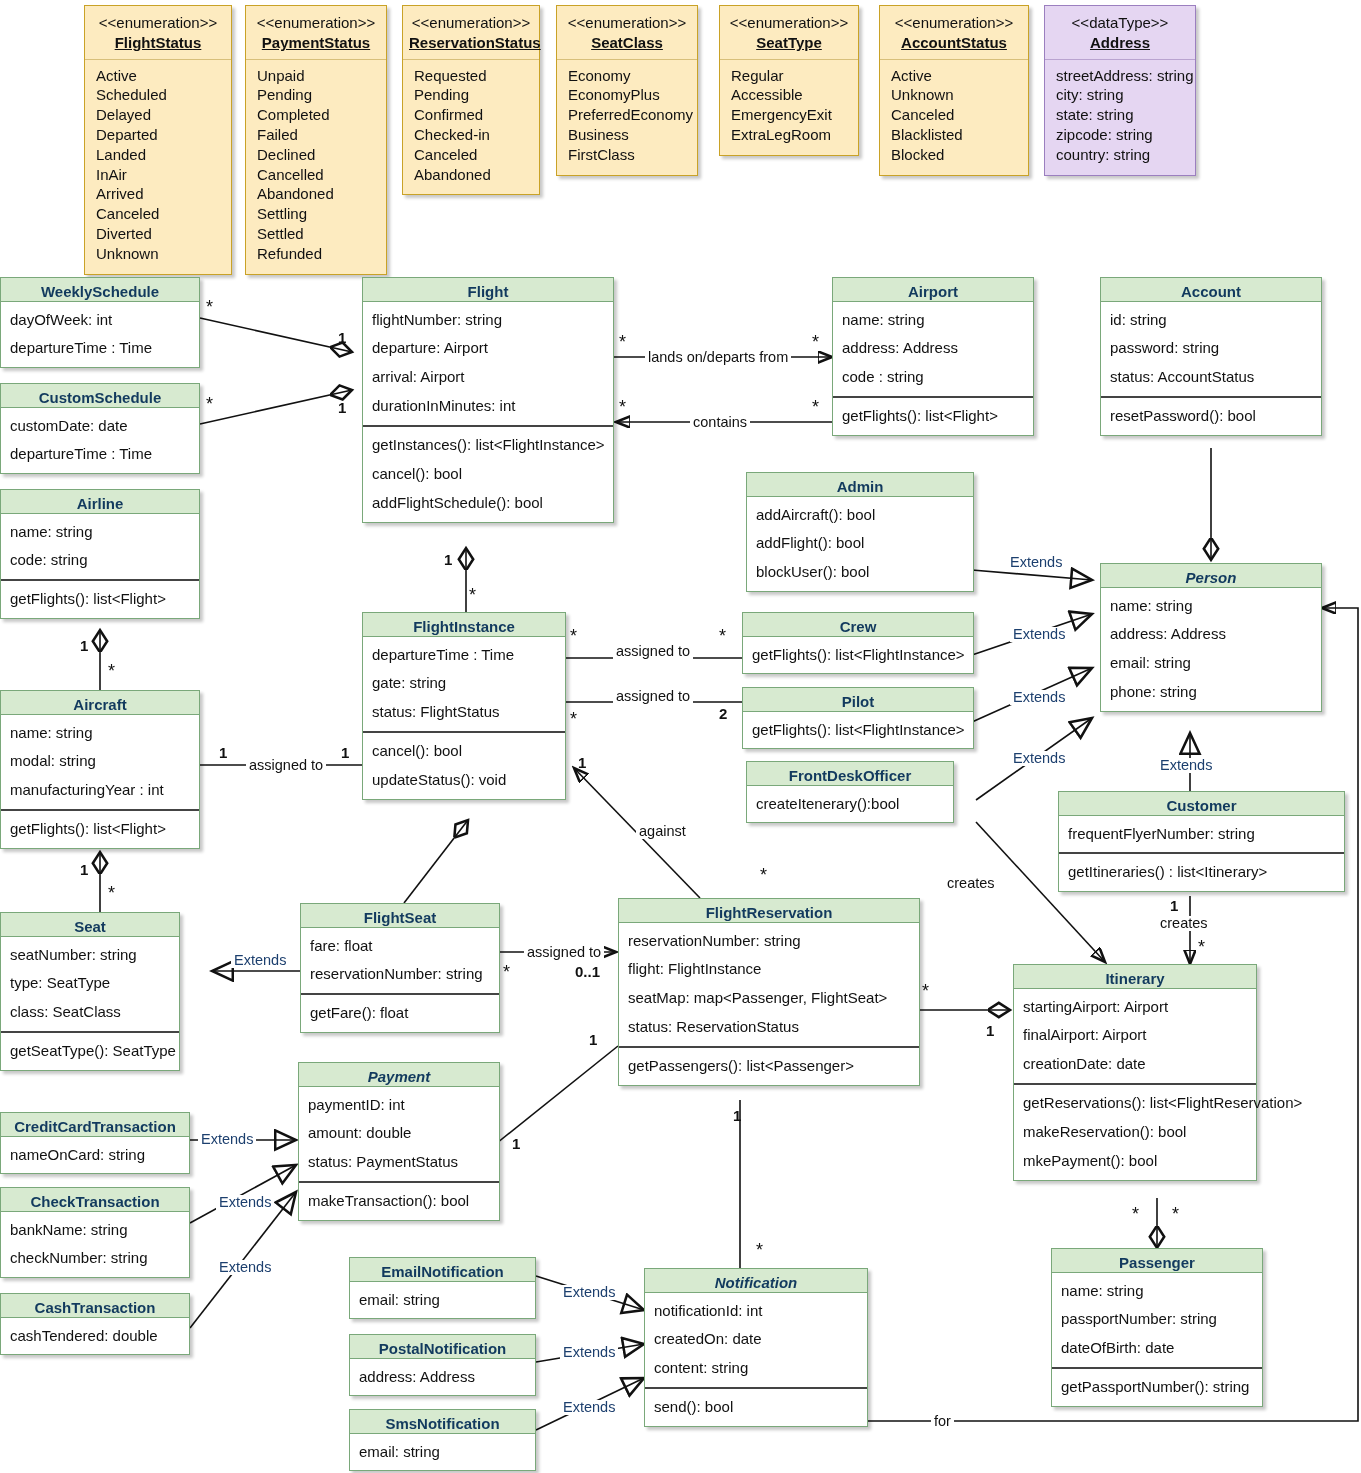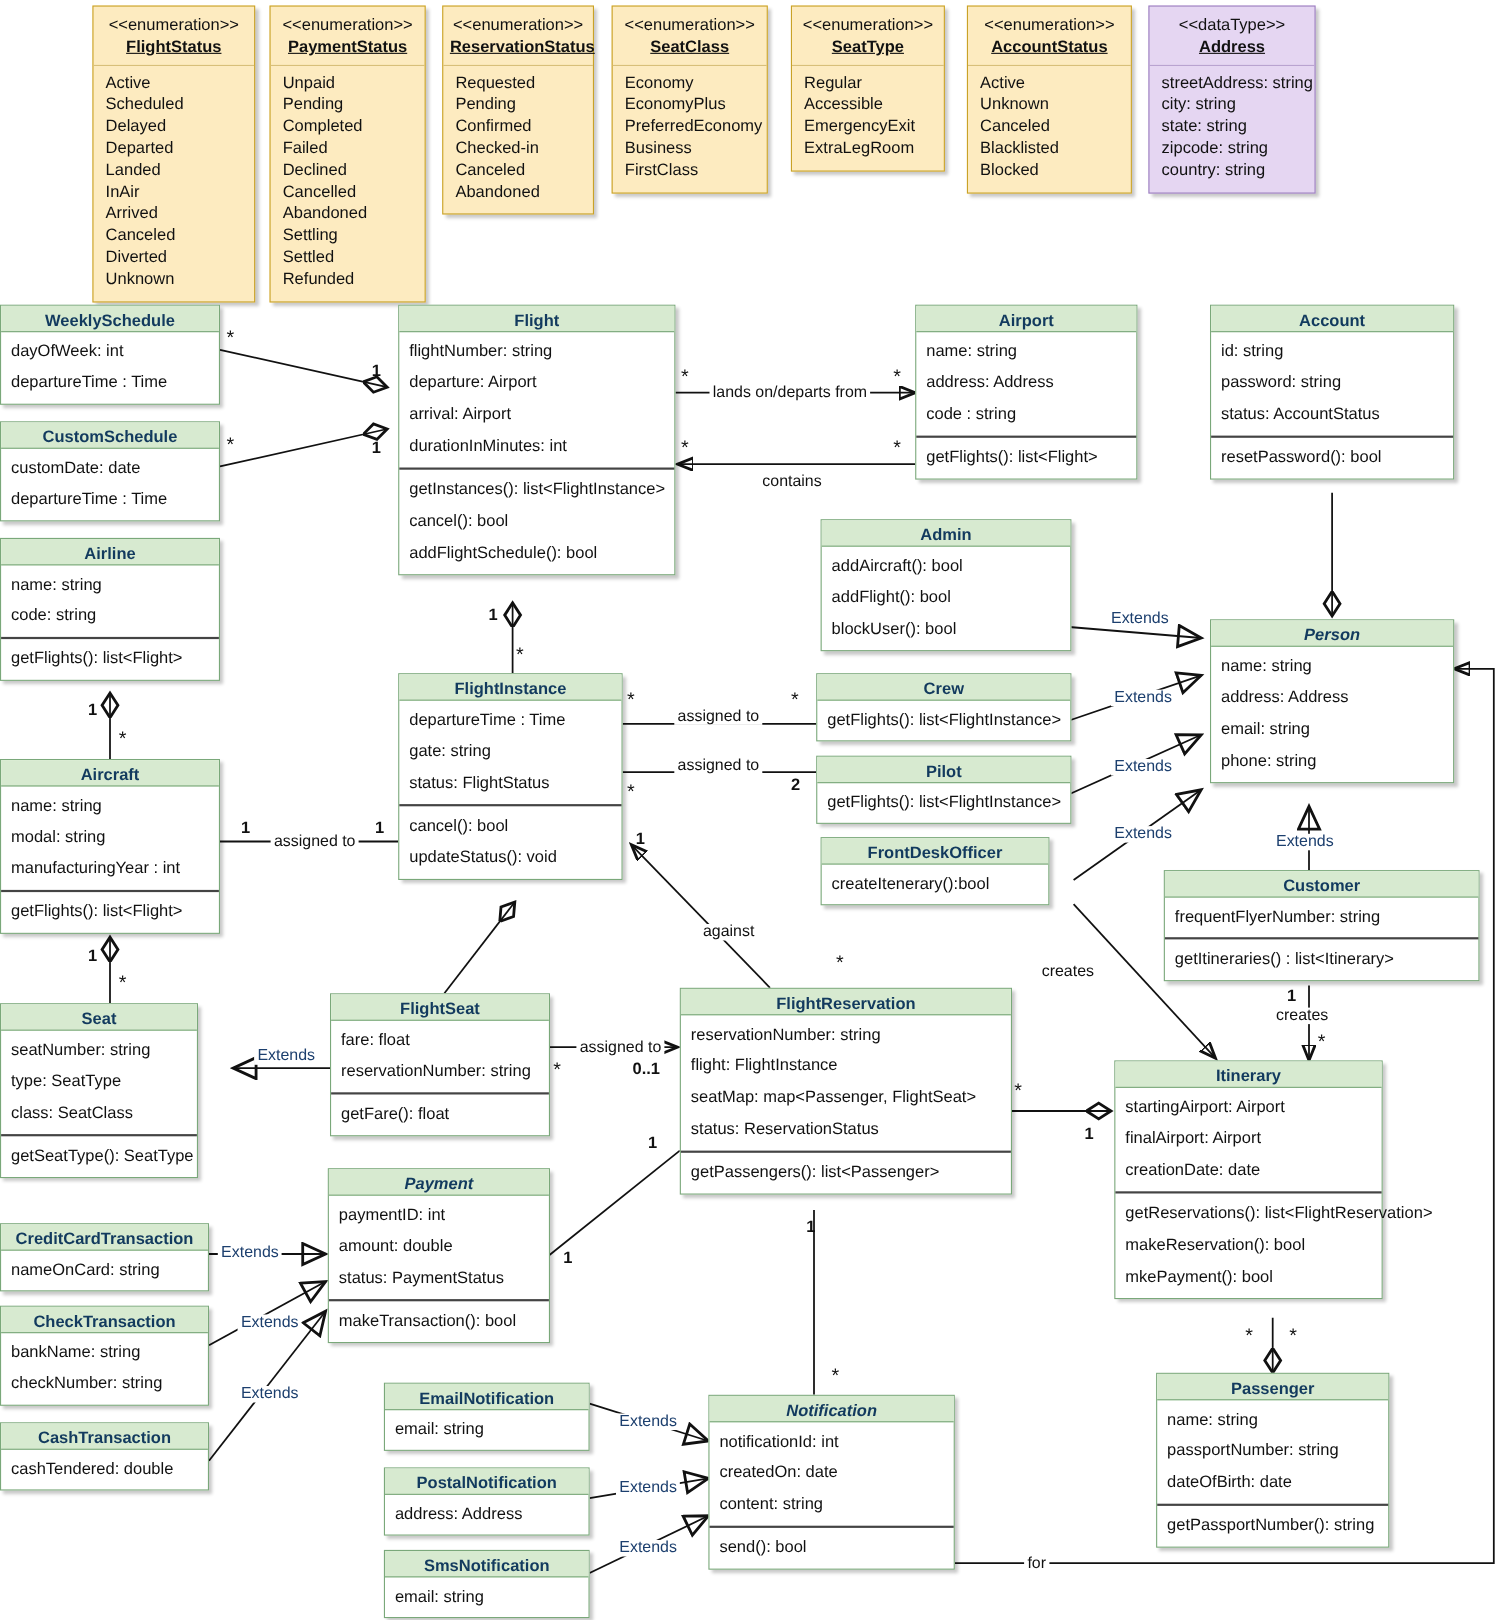--- a/index.html
+++ b/index.html
@@ -506,21 +506,21 @@
   </div>
 
   <div class="star" style="left:206px;top:298px;">*</div>
   <div class="star" style="left:206px;top:395px;">*</div>
   <div class="mult" style="left:338px;top:330px;">1</div>
   <div class="mult" style="left:338px;top:400px;">1</div>
 
   <div class="lbl" style="left:645px;top:350px;">lands on/departs from</div>
   <div class="star" style="left:619px;top:333px;">*</div>
   <div class="star" style="left:812px;top:333px;">*</div>
-  <div class="lbl" style="left:690px;top:415px;margin-top:16px;">contains</div>
+  <div class="lbl" style="left:690px;top:415px;">contains</div>
   <div class="star" style="left:619px;top:398px;">*</div>
   <div class="star" style="left:812px;top:398px;">*</div>
 
   <div class="mult" style="left:80px;top:638px;">1</div>
   <div class="star" style="left:108px;top:662px;">*</div>
 
   <div class="mult" style="left:80px;top:862px;">1</div>
   <div class="star" style="left:108px;top:884px;">*</div>
 
   <div class="mult" style="left:444px;top:552px;">1</div>
@@ -532,21 +532,21 @@
 
   <div class="lbl" style="left:613px;top:644px;">assigned to</div>
   <div class="star" style="left:570px;top:627px;">*</div>
   <div class="star" style="left:719px;top:627px;">*</div>
 
   <div class="lbl" style="left:613px;top:689px;">assigned to</div>
   <div class="star" style="left:570px;top:710px;">*</div>
   <div class="mult" style="left:719px;top:706px;">2</div>
 
   <div class="mult" style="left:578px;top:755px;">1</div>
-  <div class="lbl" style="left:636px;top:824px;margin-top:16px;">against</div>
+  <div class="lbl" style="left:636px;top:824px;">against</div>
   <div class="star" style="left:760px;top:866px;">*</div>
 
   <div class="lbl" style="left:524px;top:945px;">assigned to</div>
   <div class="star" style="left:503px;top:963px;">*</div>
   <div class="mult" style="left:575px;top:964px;">0..1</div>
 
   <div class="lbl ext" style="left:231px;top:953px;">Extends</div>
 
   <div class="mult" style="left:589px;top:1032px;">1</div>
   <div class="mult" style="left:512px;top:1136px;">1</div>

